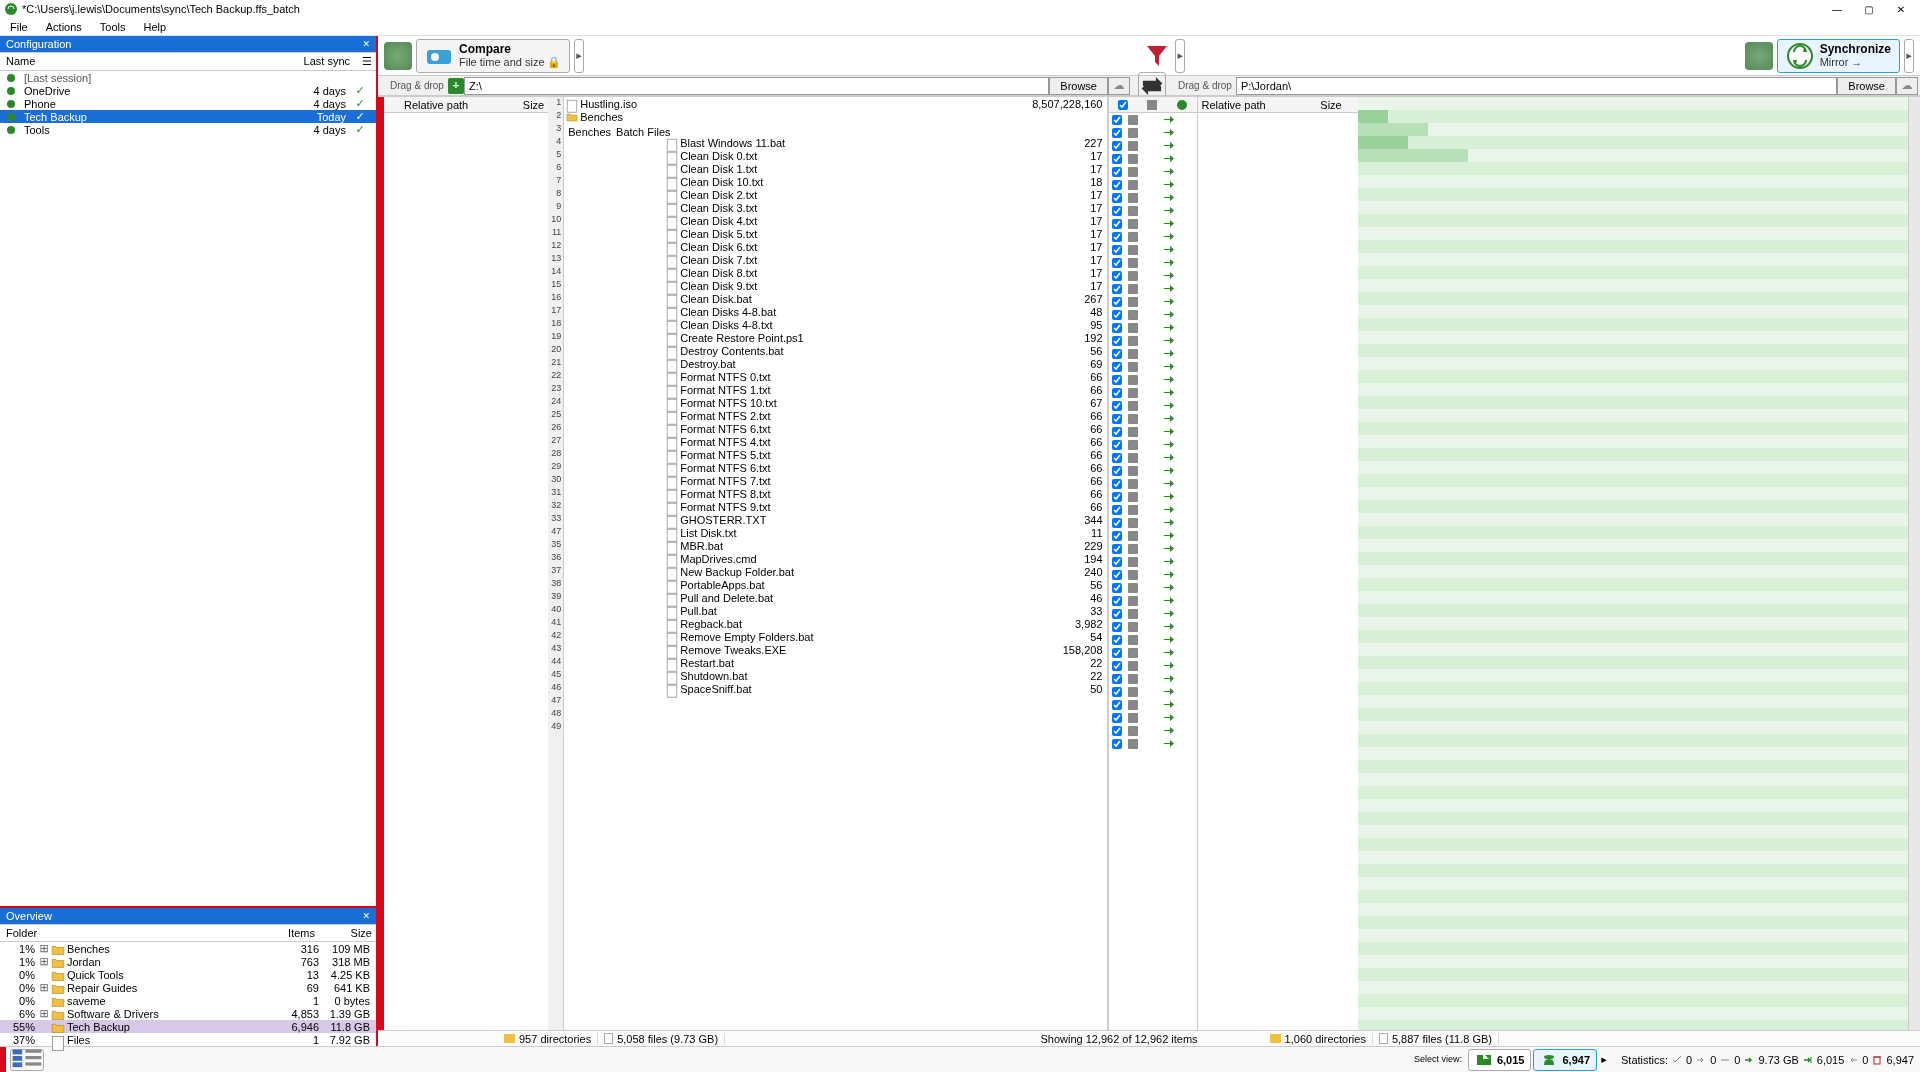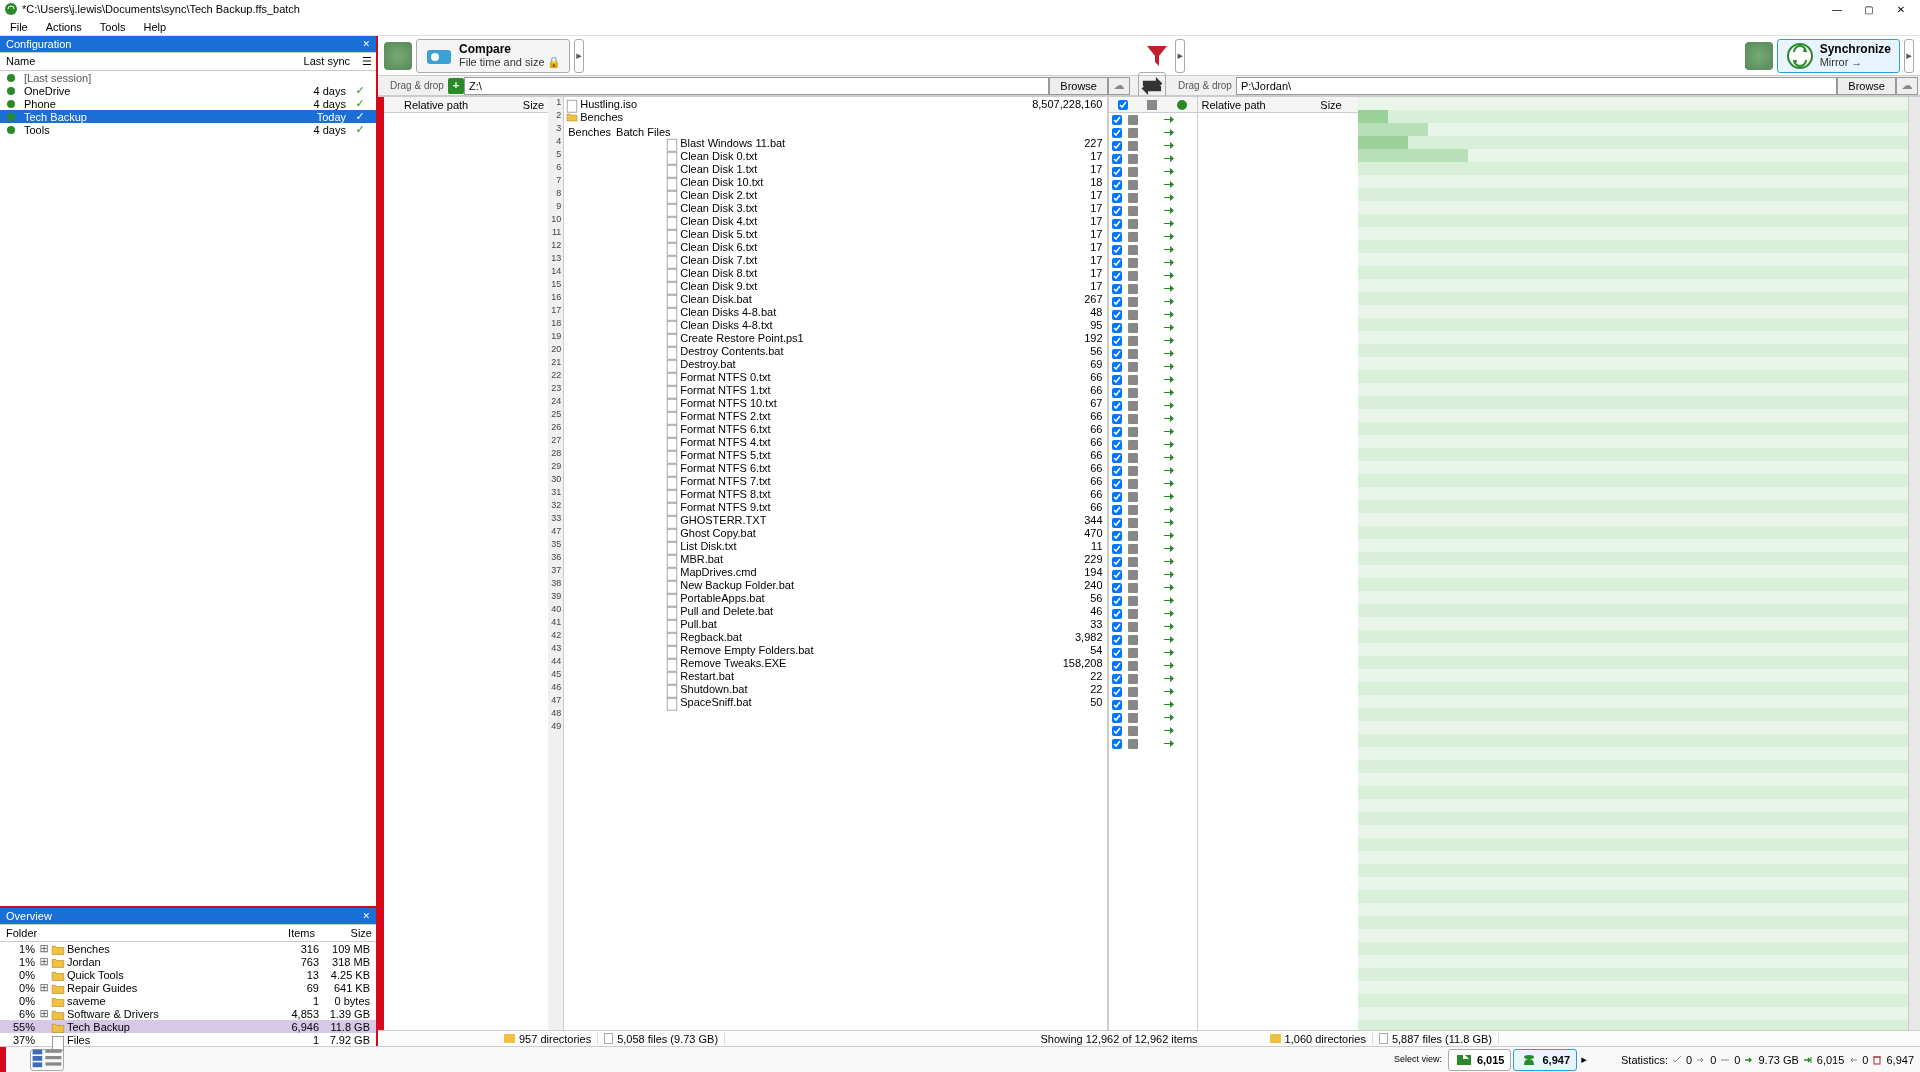--- a/index.html
+++ b/index.html
@@ -131,21 +131,21 @@
 .grid-right .rbar .seg { height:13px; background:#b8e0b8;}
 .grid-right .rbar.dark .seg { background:#9ad09a;}
 
 
 .status-strip { height: 16px; display: flex; align-items: center; border-top: 1px solid #ccc; background: #fcfcfc; font-size: 10px;}
 .status-strip .cell { padding: 0 6px; border-right: 1px solid #ddd; display:flex; align-items:center; gap:4px;}
 .fldr-ic { width:11px; height:9px; background:#f0c040; border-radius:1px;}
 .file-ic { width:9px; height:11px; background:#fff; border:1px solid #aaa;}
 
 
-.bottom-bar { height: 26px; display: flex; align-items: center; border-top: 1px solid #ccc; background: #f8f8f8; gap: 20px; }
+.bottom-bar { height: 26px; display: flex; align-items: center; border-top: 1px solid #ccc; background: #f8f8f8; }
 .bottom-bar .view-btn { width: 34px; height: 22px; border: 1px solid #aaa; border-radius: 3px; margin-left: 4px; display:flex; align-items:center; justify-content:center; cursor:pointer;}
 .bottom-bar .sel-view { margin-left: auto; display:flex; align-items:center; gap:2px; padding-right: 6px;}
 .bottom-bar .sel-view .lbl { font-size:9px; text-align:right; line-height:1; padding-right:4px;}
 .bottom-bar .chip { border:1px solid #aaa; border-radius:3px; padding: 3px 6px; display:flex; align-items:center; gap:4px; cursor:pointer; background:#fff;}
 .bottom-bar .chip.sel { border-color:#2a9de0; background:#e8f4ff;}
 .bottom-bar .arr { width:10px; text-align:center; cursor:pointer;}
 .bottom-bar .stats { display:flex; align-items:center; gap:3px; padding: 0 6px; font-size:10px;}
 .bottom-bar .stats .sic { width:12px; height:12px; display:inline-block;}
 
 .left-edge { width: 6px; background: #d6091b; }
@@ -709,28 +709,20 @@
                     <rect x="1" y="1" width="8" height="10"></rect>
                   </svg></span>
                 <span class="nm">GHOSTERR.TXT</span>
                 <span class="sz">344</span>
               </div>
               <div class="grow">
                 <span class="indent" style="width:100px"></span>
                 <span class="fic"><svg class="file" viewBox="0 0 10 12">
                     <rect x="1" y="1" width="8" height="10"></rect>
                   </svg></span>
-                <span class="nm">Ghost Copy.bat</span>
-                <span class="sz">470</span>
-              </div>
-              <div class="grow">
-                <span class="indent" style="width:100px"></span>
-                <span class="fic"><svg class="file" viewBox="0 0 10 12">
-                    <rect x="1" y="1" width="8" height="10"></rect>
-                  </svg></span>
                 <span class="nm">List Disk.txt</span>
                 <span class="sz">11</span>
               </div>
               <div class="grow">
                 <span class="indent" style="width:100px"></span>
                 <span class="fic"><svg class="file" viewBox="0 0 10 12">
                     <rect x="1" y="1" width="8" height="10"></rect>
                   </svg></span>
                 <span class="nm">MBR.bat</span>
                 <span class="sz">229</span>

